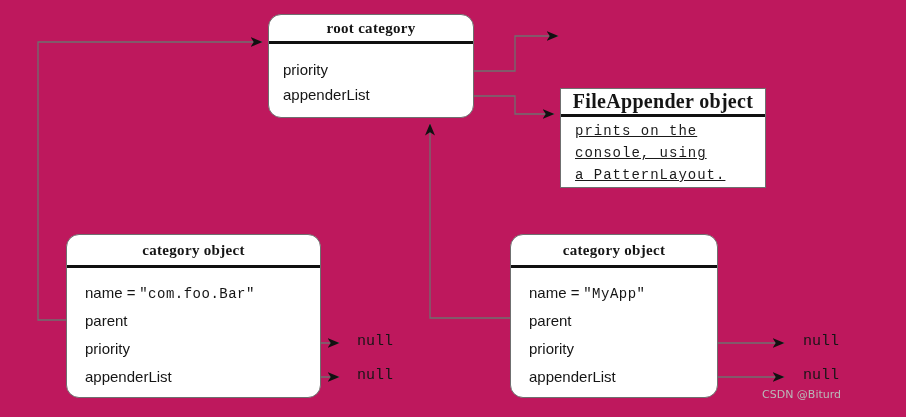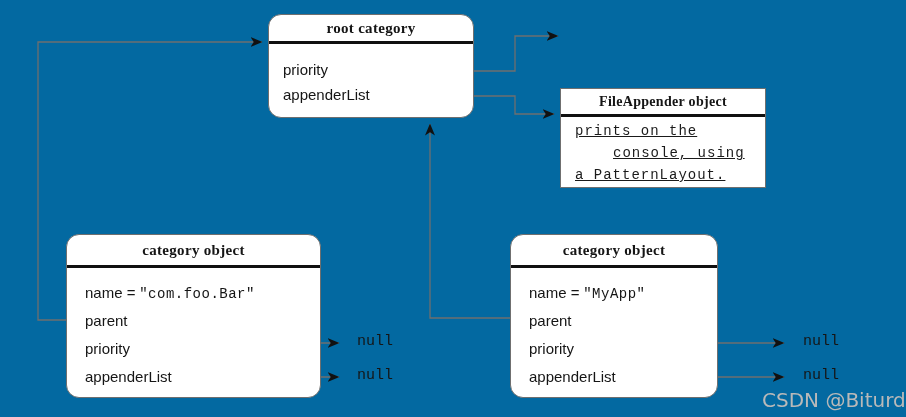--- a/index.html
+++ b/index.html
@@ -4,21 +4,21 @@
 <style>
   html, body {
     margin: 0;
     padding: 0;
     background: #ffffff;
   }
   #diagram-root {
     position: relative;
     width: 906px;
     height: 417px;
-    background: #0369a1;
+    background: #be185d;
     overflow: hidden;
     font-family: "Liberation Serif", serif;
   }
   #wires {
     position: absolute;
     left: 0; top: 0;
     width: 906px;
     height: 417px;
   }
 
@@ -88,21 +88,21 @@
     color: #b9b9b9;
     white-space: nowrap;
   }
 
   
   #box-root-category { left: 268px; top: 14px; width: 206px; height: 104px; }
   #box-root-category .obj-title { font-size: 15px; line-height: 26px; height: 26px; }
   #box-priority-debug { left: 564px; top: 22px; width: 168px; height: 29px; }
   #box-priority-debug .obj-title { font-size: 15px; line-height: 27px; height: 27px; }
   #box-fileappender { left: 560px; top: 88px; width: 206px; height: 100px; }
-  #box-fileappender .obj-title { font-size: 14px; line-height: 25px; height: 25px; }
+  #box-fileappender .obj-title { font-size: 20px; line-height: 25px; height: 25px; }
   #box-category-bar { left: 66px; top: 234px; width: 255px; height: 164px; }
   #box-category-bar .obj-title { font-size: 15px; line-height: 30px; height: 30px; }
   #box-category-myapp { left: 510px; top: 234px; width: 208px; height: 164px; }
   #box-category-myapp .obj-title { font-size: 15px; line-height: 30px; height: 30px; }
 </style>
 </head>
 <body>
 
 <div id="diagram-root">
 
@@ -159,21 +159,21 @@
       </div>
     </div>
   </div>
 
 
   <div class="obj-box" id="box-fileappender">
     <div class="obj-title">FileAppender object</div>
     <div class="obj-divider"></div>
     <div class="obj-body">
       <div class="mono-line" style="left:14px; top:6px; font-size:14px;">prints on the</div>
-      <div class="mono-line" style="left:14px; top:28px; font-size:14px;margin-left:38px;">console, using</div>
+      <div class="mono-line" style="left:14px; top:28px; font-size:14px;">console, using</div>
       <div class="mono-line" style="left:14px; top:50px; font-size:14px;">a PatternLayout.</div>
     </div>
   </div>
 
   <div class="obj-box rounded" id="box-category-bar">
     <div class="obj-title">category object</div>
     <div class="obj-divider"></div>
     <div class="obj-body">
       <div class="field-row" style="left:18px; top:16px; font-size:15px;">
         <span class="field-label">name =</span>
@@ -209,15 +209,15 @@
         <span class="field-label">appenderList</span>
       </div>
     </div>
   </div>
 
   <div class="null-label" style="left:357px; top:333px; font-size:15px;">null</div>
   <div class="null-label" style="left:357px; top:367px; font-size:15px;">null</div>
   <div class="null-label" style="left:803px; top:333px; font-size:15px;">null</div>
   <div class="null-label" style="left:803px; top:367px; font-size:15px;">null</div>
 
-  <div class="watermark" style="left:762px; top:388px; font-size:20px;">CSDN @Biturd</div>
+  <div class="watermark" style="left:762px; top:388px; font-size:11px;">CSDN @Biturd</div>
 
 </div>
 
 </body></html>

